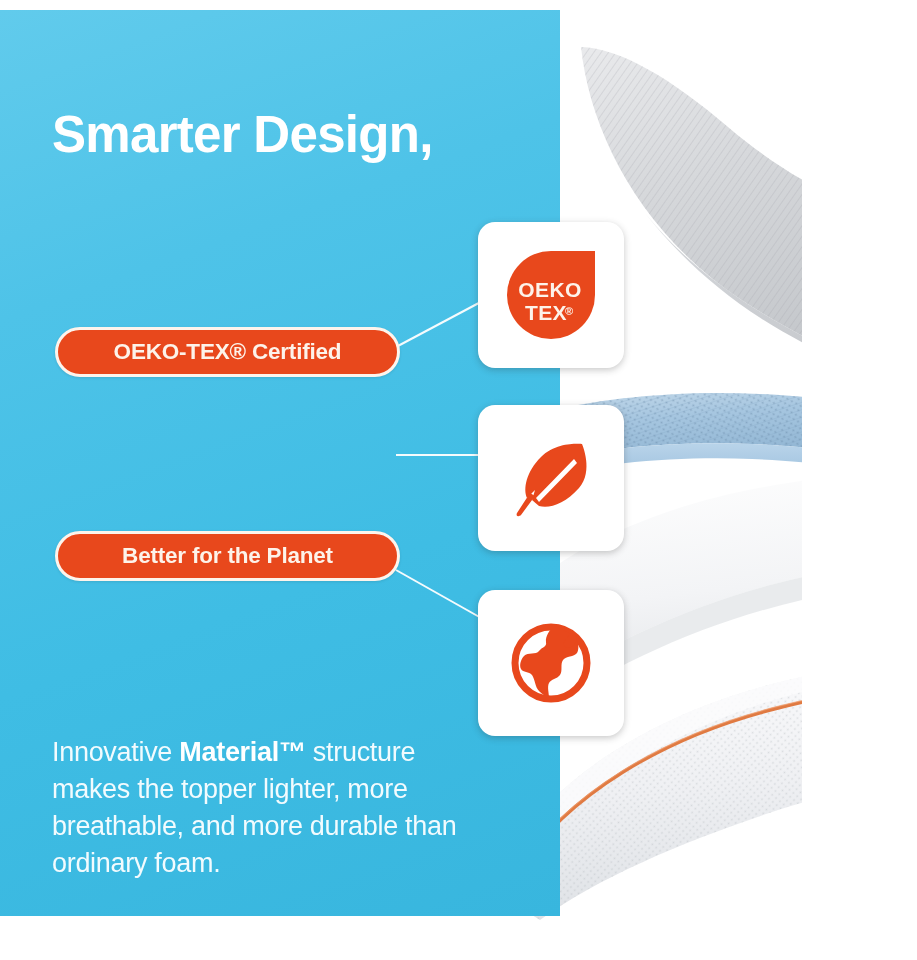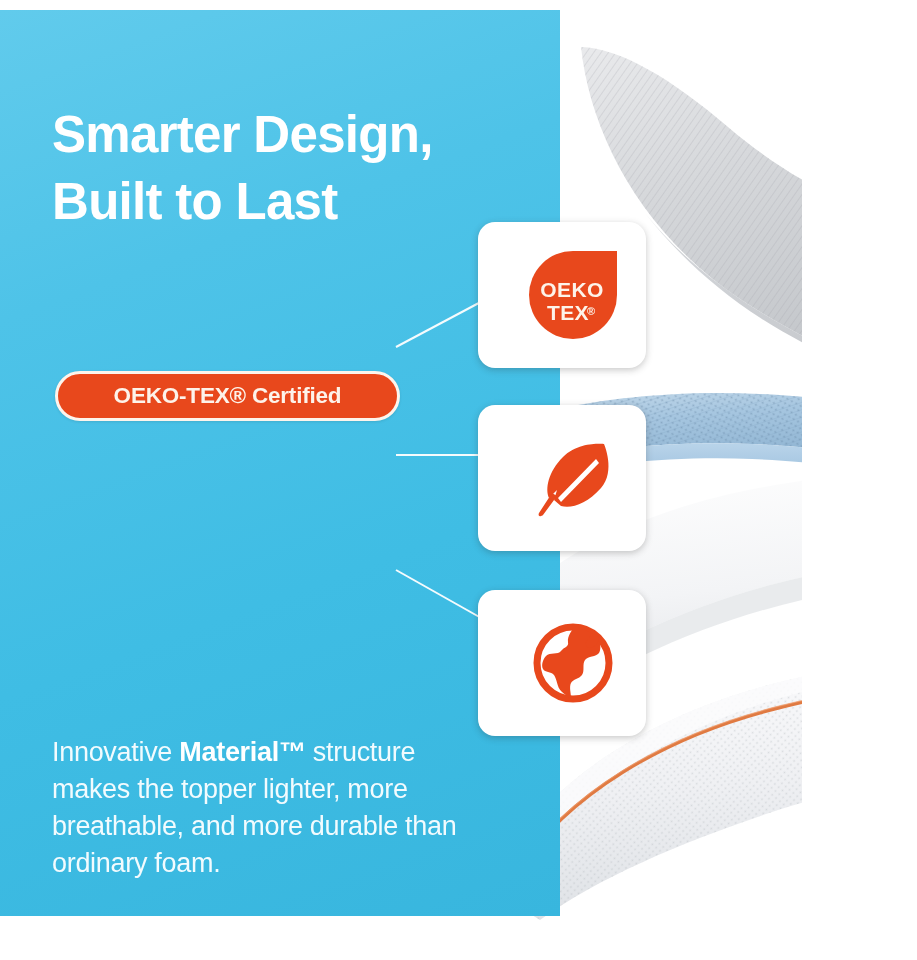--- a/index.html
+++ b/index.html
@@ -64,21 +64,21 @@
     border-radius: 26px;
     color: #fdf3ea;
     font-size: 22.5px;
     font-weight: bold;
     letter-spacing: -0.2px;
     display: flex;
     align-items: center;
     justify-content: center;
     box-shadow: 0 1px 3px rgba(0,0,0,0.10);
   }
-  #pill-0 { top: 327px; margin-top: 44px; }
+  #pill-0 { top: 327px; }
   #pill-1 { top: 429px; }
   #pill-2 { top: 531px; }
 
   
   #connectors {
     position: absolute;
     left: 0; top: 0;
     width: 560px; height: 916px;
   }
 
@@ -87,21 +87,20 @@
     position: absolute;
     left: 478px;
     width: 146px;
     height: 146px;
     background: #ffffff;
     border-radius: 17px;
     box-shadow: 0 2px 7px rgba(40,40,40,0.26);
     display: flex;
     align-items: center;
     justify-content: center;
-    padding-left: 22px;
   }
   #card-0 { top: 222px; }
   #card-1 { top: 405px; }
   #card-2 { top: 590px; }
   .icon-card svg { display: block; }
 
   
   #body-copy {
     position: absolute;
     left: 52px;
@@ -221,25 +220,27 @@
   <div id="cyan-panel"></div>
 
   <svg id="connectors">
     <line x1="396" y1="347" x2="492" y2="296" stroke="#ffffff" stroke-width="2" opacity="0.95"></line>
     <line x1="396" y1="455" x2="492" y2="455" stroke="#ffffff" stroke-width="2" opacity="0.95"></line>
     <line x1="396" y1="570" x2="506" y2="632" stroke="#ffffff" stroke-width="2" opacity="0.95"></line>
   </svg>
 
   <h1 id="headline">
     <span class="hl-line">Smarter Design,</span>
-    <span class="hl-line">Built to Last</span>
   </h1>
 
   <div class="pill" id="pill-0">
     <span>OEKO-TEX® Certified</span>
+  </div>
+  <div class="pill" id="pill-2">
+    <span>Better for the Planet</span>
   </div>
 
   <div class="icon-card" id="card-0">
     <svg width="96" height="96" viewBox="0 0 96 96">
       <path d="M92,4 L92,48 A44,44 0 1,1 48,4 Z" fill="#e8481c"></path>
       <text x="47" y="50" text-anchor="middle" font-family="Liberation Sans, sans-serif" font-size="21" font-weight="bold" fill="#fdf3ea" letter-spacing="0.4">OEKO</text>
       <text x="43" y="73" text-anchor="middle" font-family="Liberation Sans, sans-serif" font-size="21" font-weight="bold" fill="#fdf3ea" letter-spacing="0.4">TEX</text>
       <text x="66" y="68" text-anchor="middle" font-family="Liberation Sans, sans-serif" font-size="11" font-weight="bold" fill="#fdf3ea">®</text>
     </svg>
   </div>

